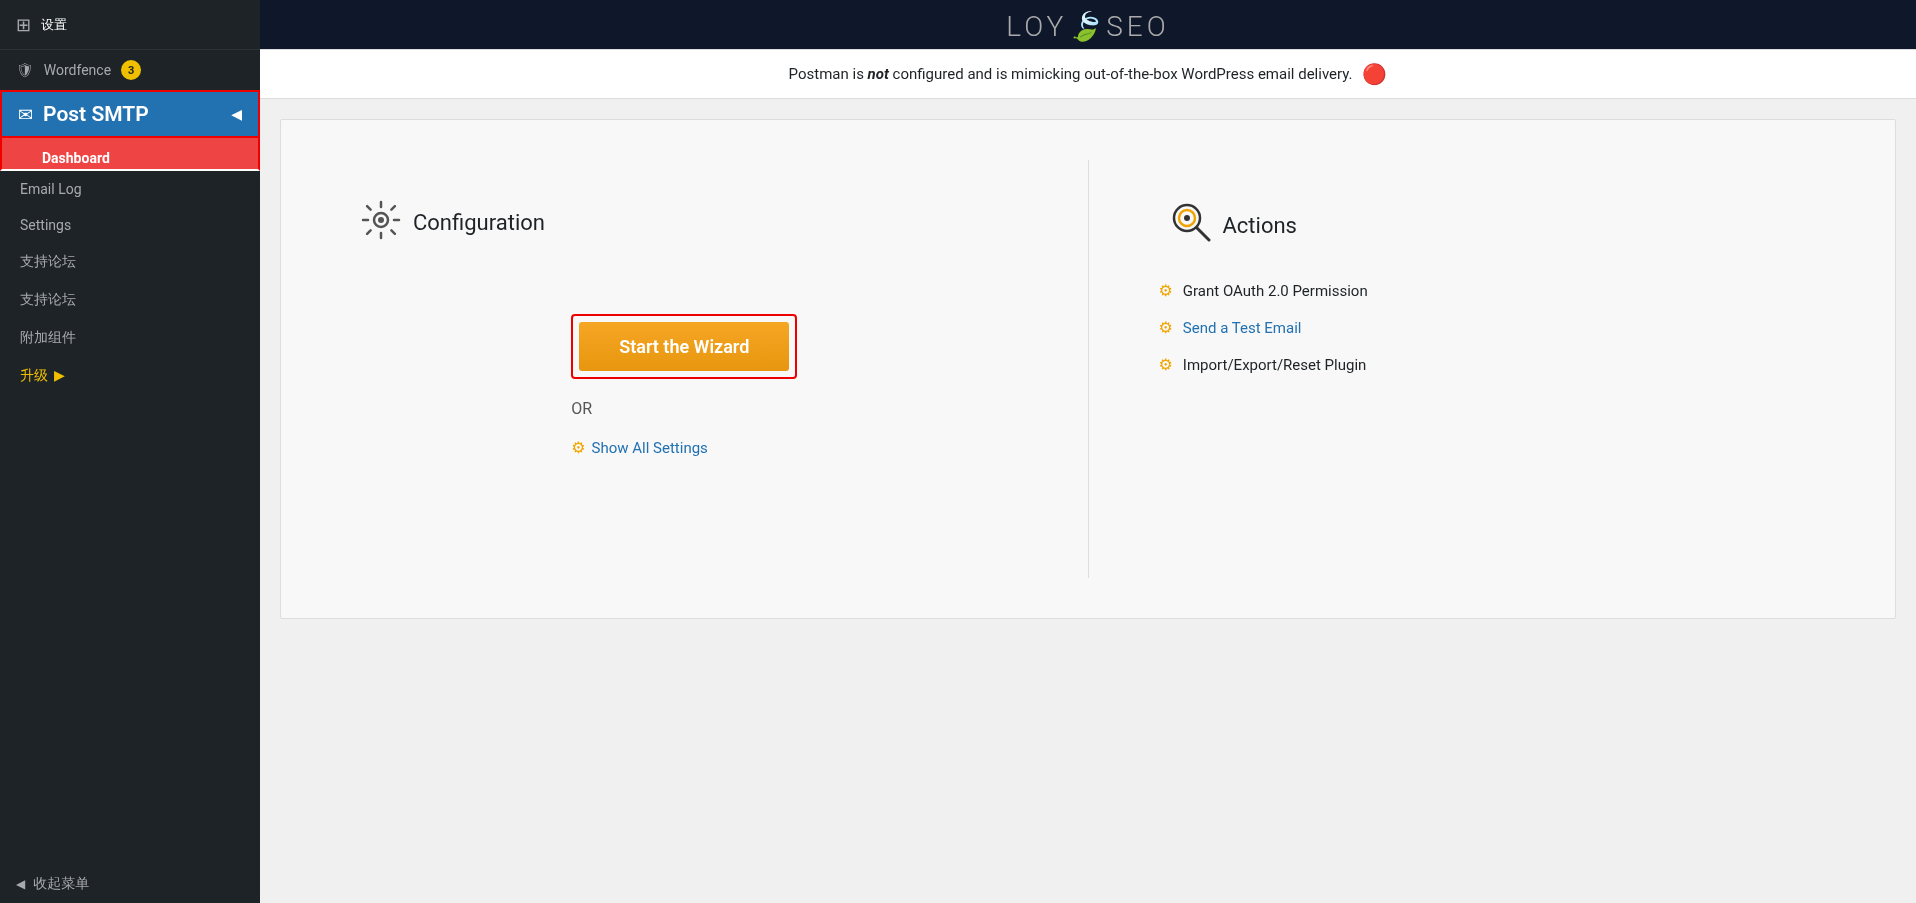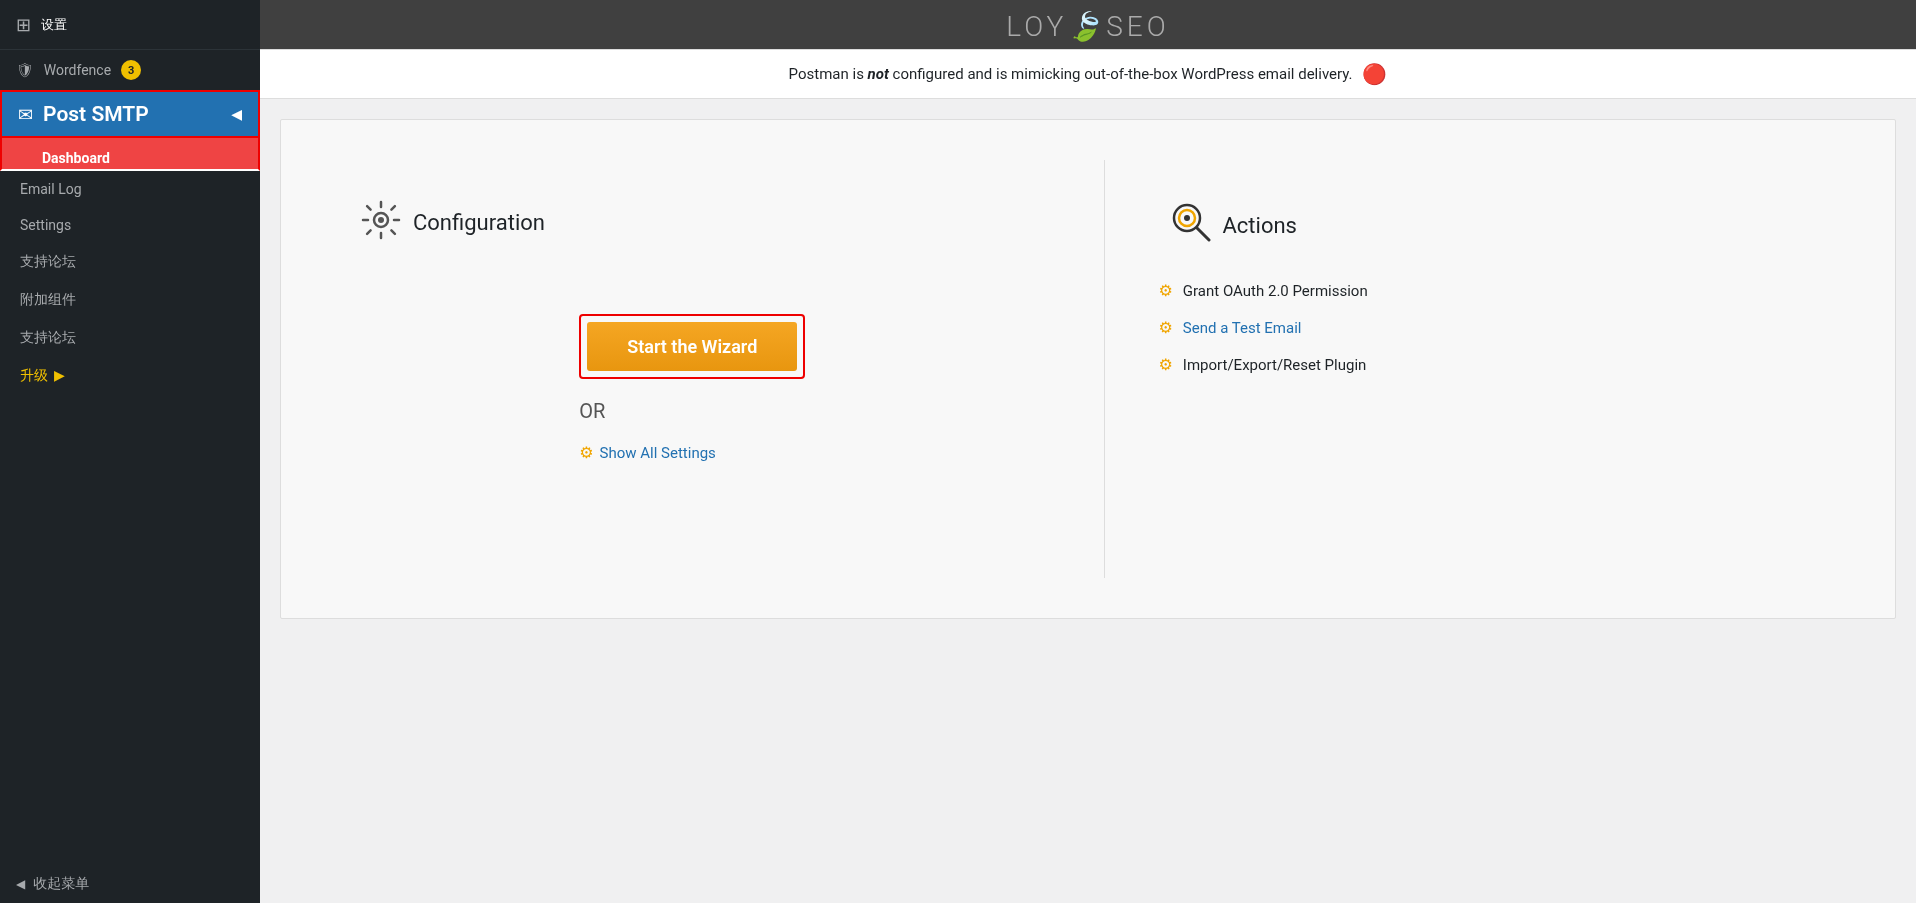--- a/index.html
+++ b/index.html
@@ -145,21 +145,21 @@
     
     #main {
       flex: 1;
       display: flex;
       flex-direction: column;
       background: #f0f0f1;
     }
 
     
     .brand-bar {
-      background: #404040;
+      background: #0f172a;
       text-align: center;
       padding: 10px 0 6px;
       border-bottom: 1px solid #ddd;
     }
 
     .brand-bar .logo-text {
       font-size: 28px;
       font-weight: 300;
       color: #aaa;
       letter-spacing: 4px;
@@ -257,21 +257,21 @@
       border: none;
       padding: 14px 40px;
       font-size: 18px;
       font-weight: 600;
       border-radius: 3px;
       cursor: pointer;
       font-family: inherit;
     }
 
     .or-text {
-      font-size: 20px;
+      font-size: 16px;
       color: #555;
       font-weight: 400;
     }
 
     .show-all-link {
       display: flex;
       align-items: center;
       gap: 6px;
       color: #2271b1;
       font-size: 15px;
@@ -282,21 +282,21 @@
     .show-all-link .gear-icon {
       color: #f0a500;
       font-size: 16px;
     }
 
     
     .actions-section {
       flex: 1;
       display: flex;
       flex-direction: column;
-      padding: 40px 44px;
+      padding: 40px 60px;
     }
 
     .actions-section .section-header {
       margin-bottom: 30px;
     }
 
     .action-list {
       display: flex;
       flex-direction: column;
       gap: 18px;
@@ -361,24 +361,24 @@
     <a class="sidebar-link">
       <span>Email Log</span>
     </a>
     <a class="sidebar-link">
       <span>Settings</span>
     </a>
     <a class="sidebar-link">
       <span>支持论坛</span>
     </a>
     <a class="sidebar-link">
+      <span>支持论坛</span>
+    </a>
+    <a class="sidebar-link">
       <span>附加组件</span>
-    </a>
-    <a class="sidebar-link">
-      <span>支持论坛</span>
     </a>
     <a class="sidebar-link upgrade">
       <span>升级</span>
       <span>▶</span>
     </a>
   </div>
 
   <div class="sidebar-collapse">
     <span class="arrow-icon">◀</span>
     <span>收起菜单</span>

